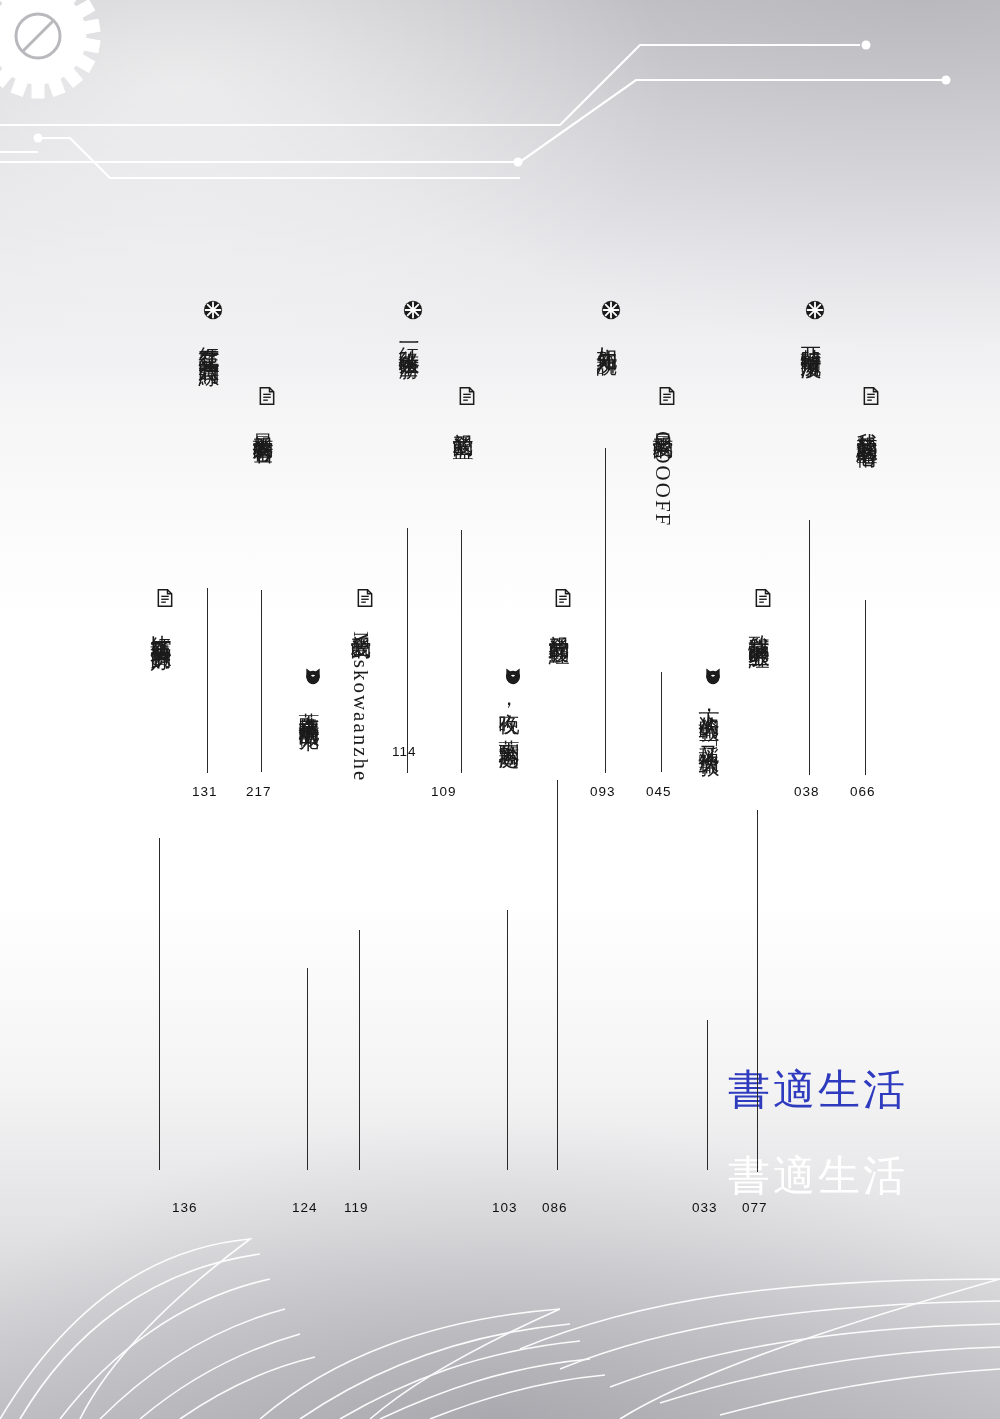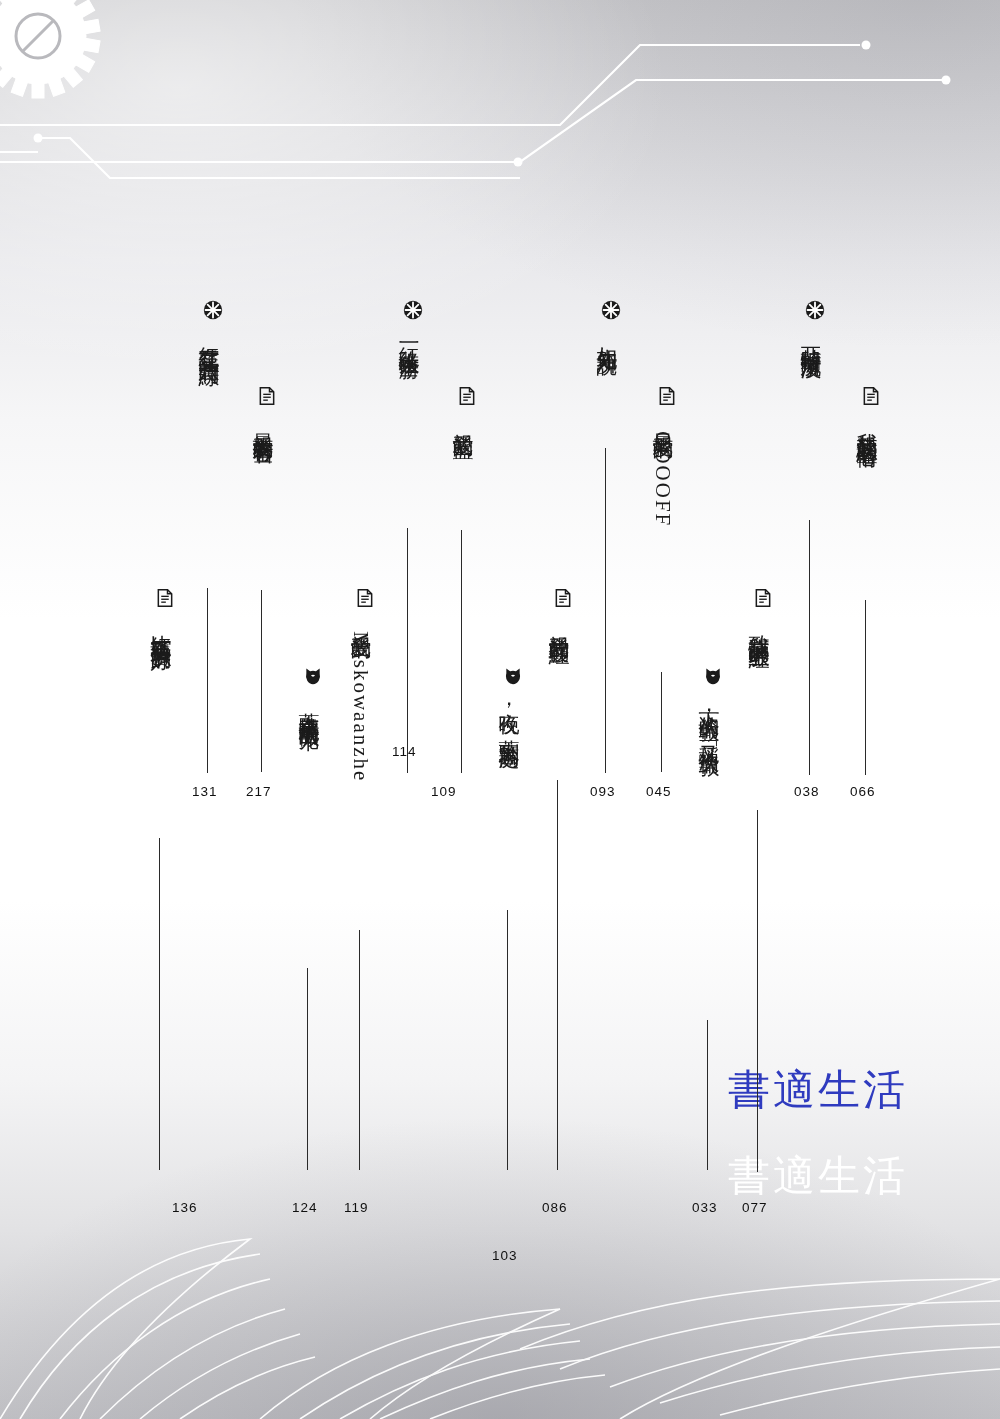--- a/index.html
+++ b/index.html
@@ -259,21 +259,21 @@
             <line x1="7.5" y1="13.5" x2="16.5" y2="13.5" stroke="#1b1b1b" stroke-width="1.6"></line>
             <line x1="7.5" y1="17" x2="13" y2="17" stroke="#1b1b1b" stroke-width="1.6"></line>
           </svg></span><span class="txt">親愛的朝霞紅</span></div>
       <div class="rule" style="left: 557px; top: 780px; height: 390px;"></div>
       <div class="pagenum" style="left: 542px; top: 1200px;">086</div>
       <div class="entry" style="left: 498px; top: 666px;"><span class="ico"><svg viewBox="0 0 24 24" width="20" height="20">
             <path d="M4 9 L4 3 L8.5 6.4 A9 9 0 0 1 15.5 6.4 L20 3 L20 9 A9 10 0 0 1 12 22 A9 10 0 0 1 4 9 Z" fill="#1b1b1b"></path>
             <path d="M9.5 11.5 q2.5 -2 5 0 q-2.5 2.6 -5 0 Z" fill="#ffffff"></path>
           </svg></span><span class="txt">夜晚，藍來到高處</span></div>
       <div class="rule" style="left: 507px; top: 910px; height: 260px;"></div>
-      <div class="pagenum" style="left: 492px; top: 1200px; margin-top: 48px;">103</div>
+      <div class="pagenum" style="left: 492px; top: 1200px;">103</div>
       <div class="entry" style="left: 452px; top: 386px;"><span class="ico"><svg viewBox="0 0 24 24" width="20" height="20">
             <path d="M4 2 H15 L20 7 V22 H4 Z" fill="none" stroke="#1b1b1b" stroke-width="1.8"></path>
             <path d="M15 2 V7 H20" fill="none" stroke="#1b1b1b" stroke-width="1.8"></path>
             <line x1="7.5" y1="10" x2="16.5" y2="10" stroke="#1b1b1b" stroke-width="1.6"></line>
             <line x1="7.5" y1="13.5" x2="16.5" y2="13.5" stroke="#1b1b1b" stroke-width="1.6"></line>
             <line x1="7.5" y1="17" x2="13" y2="17" stroke="#1b1b1b" stroke-width="1.6"></line>
           </svg></span><span class="txt">親愛的藍</span></div>
       <div class="rule" style="left: 461px; top: 530px; height: 243px;"></div>
       <div class="pagenum" style="left: 431px; top: 784px;">109</div>
       <div class="entry" style="left: 398px; top: 300px;"><span class="ico"><svg viewBox="0 0 24 24" width="20" height="20">

